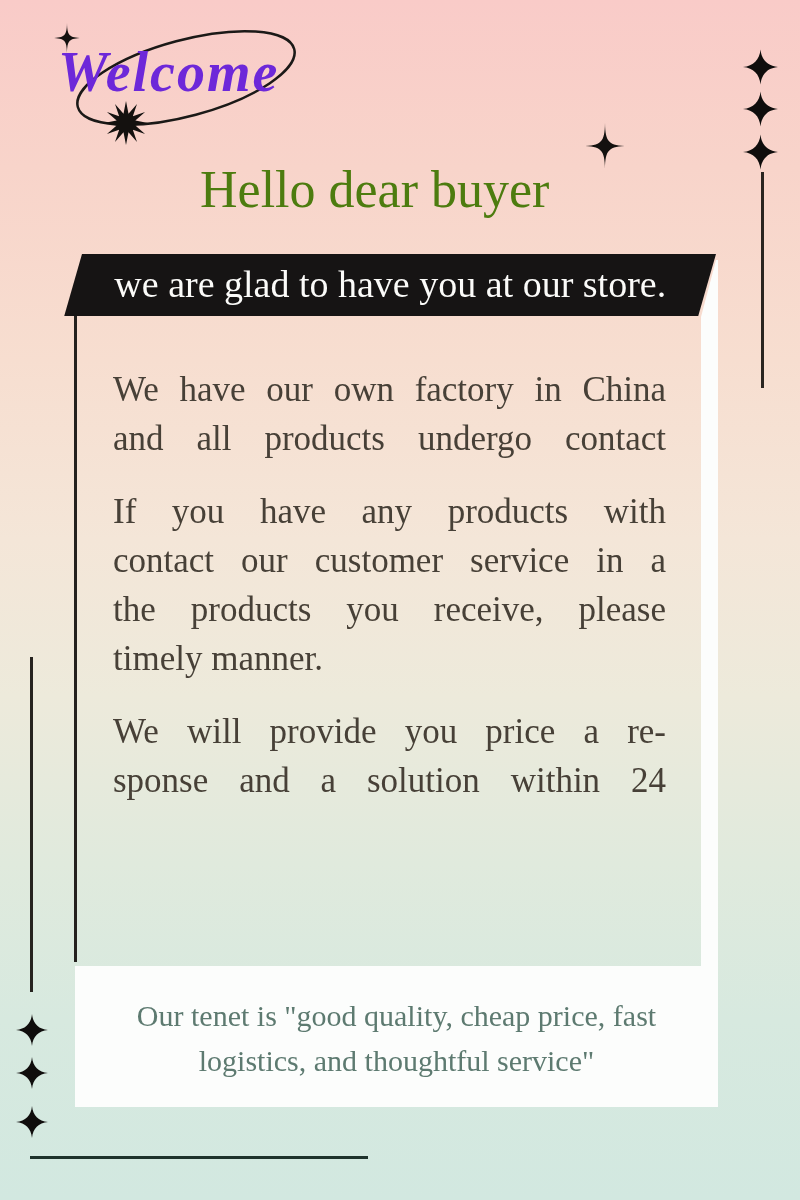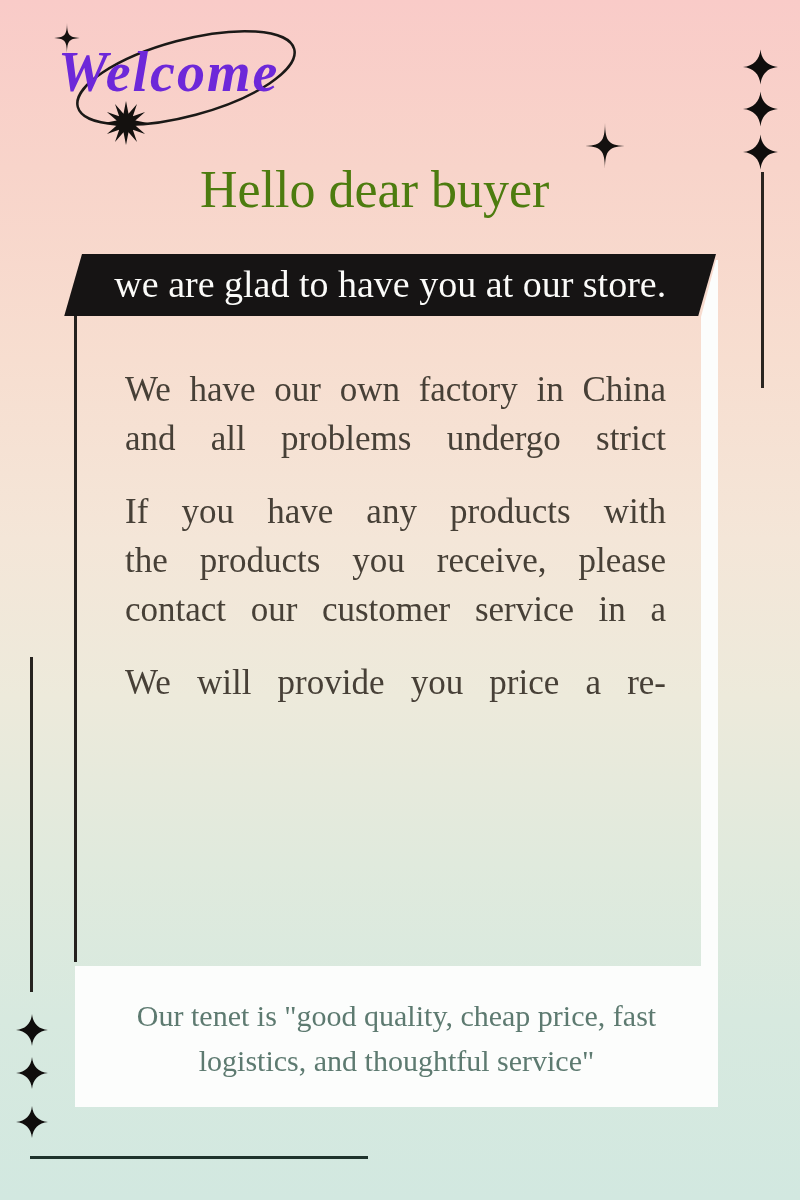--- a/index.html
+++ b/index.html
@@ -33,21 +33,21 @@
   #banner-label{display:block;width:100%;text-align:center;color:#fbfbf9;
     font-size:38px;line-height:61px;transform:skewX(16deg);}
 
   
   #left-rule{left:74px;top:316px;width:3px;height:646px;background:#24211e;}
   #right-band{left:701px;top:260px;width:17px;height:846px;background:#fcfdfc;
     clip-path:polygon(15px 0, 100% 0, 100% 100%, 0 100%, 0 57px);}
 
   
   #body-copy{left:113px;top:365px;width:553px;font-size:35px;line-height:49px;color:#474037;}
-  .para{margin:0 0 24px 12px;}
+  .para{margin:0 0 24px 0;}
   .jl{text-align:justify;text-align-last:justify;}
   .jl.end{text-align-last:left;}
 
   
   #tenet-box{left:75px;top:966px;width:643px;height:141px;background:#fcfdfc;}
   #tenet-text{padding-top:27px;text-align:center;font-size:30px;line-height:45px;color:#5d7a70;}
 
   
   #l-line{left:30px;top:657px;width:3px;height:335px;background:#26231f;}
   .l-diamond{left:16px;width:32px;height:36px;}
@@ -91,29 +91,31 @@
 <div id="banner" class="abs">
   <span id="banner-label">we are glad to have you at our store.</span>
 </div>
 
 <div id="left-rule" class="abs"></div>
 <div id="right-band" class="abs"></div>
 
 <div id="body-copy" class="abs">
   <div class="para">
     <div class="jl">We have our own factory in China</div>
-    <div class="jl">and all problems undergo strict</div>
+    <div class="jl">and all products undergo contact</div>
   </div>
   <div class="para">
     <div class="jl">If you have any products with</div>
+    <div class="jl">contact our customer service in a</div>
     <div class="jl">the products you receive, please</div>
-    <div class="jl">contact our customer service in a</div>
+    <div class="jl end">timely manner.</div>
   </div>
   <div class="para">
     <div class="jl">We will provide you price a re-</div>
+    <div class="jl">sponse and a solution within 24</div>
   </div>
 </div>
 
 <div id="tenet-box" class="abs">
   <div id="tenet-text">
     <div>Our tenet is "good quality, cheap price, fast</div>
     <div>logistics, and thoughtful service"</div>
   </div>
 </div>
 

